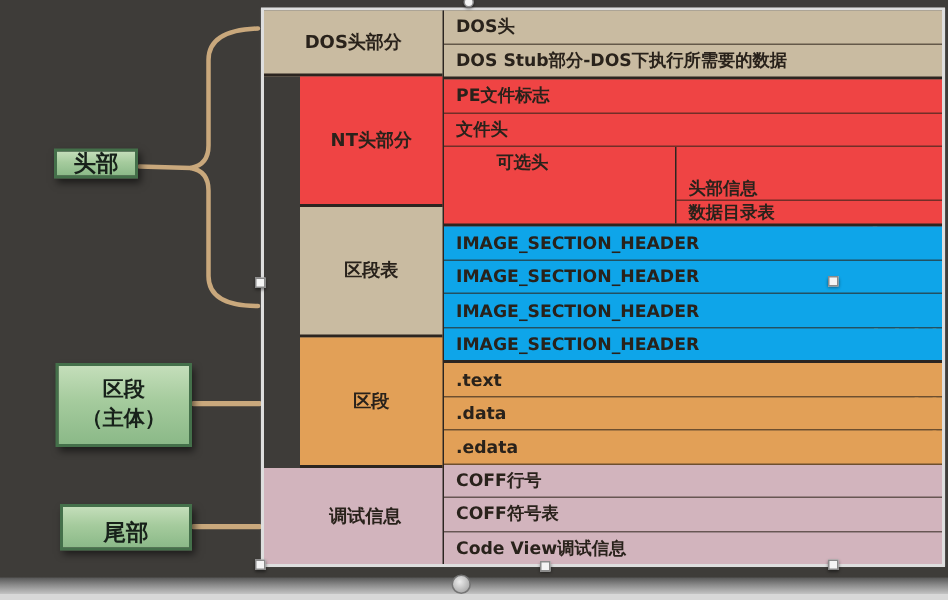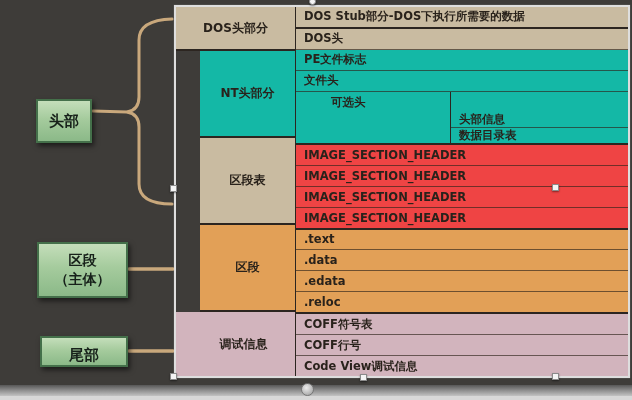--- a/index.html
+++ b/index.html
@@ -7,21 +7,21 @@
   .scene{position:relative;width:632px;height:400px;background:#3e3c39;overflow:hidden;}
 
   
   .overlay{position:absolute;left:0;top:0;width:632px;height:400px;pointer-events:none;}
 
   
   .gbox{position:absolute;display:flex;flex-direction:column;align-items:center;justify-content:center;
         background:linear-gradient(180deg,#c4deba 0%,#a5cb9d 45%,#8bb988 100%);
         border:2px solid #44704a;box-shadow:2px 3px 5px rgba(0,0,0,.55);
         color:#17211a;font-weight:700;box-sizing:border-box;}
-  .gbox-header{left:36px;top:99px;width:56px;height:44px;font-size:15px;}
+  .gbox-header{left:36px;top:99px;width:56px;height:20px;font-size:15px;}
   .gbox-body{left:37px;top:242px;width:91px;height:56px;font-size:14px;line-height:1.35;}
   .gbox-tail{left:40px;top:336px;width:88px;height:31px;font-size:15px;justify-content:flex-end;}
 
   
   .pe-table{position:absolute;left:174px;top:5px;width:456px;height:373px;
             border:2px solid #dedede;box-sizing:border-box;display:flex;
             box-shadow:0 0 1px rgba(255,255,255,.4);}
   .label-col{width:119px;display:flex;flex-direction:column;border-right:1px solid #2c2520;}
   .label-cell{display:flex;align-items:center;justify-content:center;
               font-size:12px;font-weight:700;color:#29221b;border-bottom:2px solid #2c2520;}
@@ -29,22 +29,22 @@
   .lc-2{flex:2;} .lc-3{flex:3;padding-left:16px;} .lc-4{flex:4;margin-left:24px;}
 
   .rows-col{flex:1;display:flex;flex-direction:column;min-width:0;}
   .row{flex:1;display:flex;align-items:center;padding-left:8px;
        font-size:11.5px;font-weight:700;color:#29221b;
        border-bottom:1px solid rgba(46,36,26,.65);white-space:nowrap;overflow:hidden;box-sizing:border-box;}
   .row:last-child{border-bottom:none;}
   .gend{border-bottom:2px solid #2c2520;}
 
   .c-tan{background:#c9bba1;}
-  .c-tan2{background:#ef4444;}
-  .c-purple{background:#14b8a6;}
+  .c-tan2{background:#0ea5e9;}
+  .c-purple{background:#ef4444;}
   .c-orange{background:#e2a057;text-align:right;}
   .c-pink{background:#d2b4bd;}
 
   
   .row-split{flex:2;display:flex;padding:0;border-bottom:2px solid #2c2520;}
   .opt-left{width:128px;display:flex;align-items:flex-start;padding:3px 0 0 8px;
             font-size:11.5px;font-weight:700;color:#29221b;
             border-right:1px solid #2c2520;box-sizing:border-box;margin-left:27px;}
   .opt-right{flex:1;display:flex;flex-direction:column;min-width:0;margin-top:20px;}
   .subrow{flex:1;display:flex;align-items:center;padding-left:8px;
@@ -97,41 +97,40 @@
 
   <div class="pe-table">
     <div class="label-col">
       <div class="label-cell lc-2 c-tan">DOS头部分</div>
       <div class="label-cell lc-4 c-purple">NT头部分</div>
       <div class="label-cell lc-4 c-tan">区段表</div>
       <div class="label-cell lc-4 c-orange">区段</div>
       <div class="label-cell lc-3 c-pink">调试信息</div>
     </div>
     <div class="rows-col">
+      <div class="row c-tan">DOS头</div>
       <div class="row c-tan gend">DOS Stub部分-DOS下执行所需要的数据</div>
-      <div class="row c-tan">DOS头</div>
       <div class="row c-purple">PE文件标志</div>
       <div class="row c-purple">文件头</div>
       <div class="row-split c-purple">
         <div class="opt-left">可选头</div>
         <div class="opt-right">
           <div class="subrow">头部信息</div>
           <div class="subrow">数据目录表</div>
         </div>
       </div>
       <div class="row c-tan2">IMAGE_SECTION_HEADER</div>
       <div class="row c-tan2">IMAGE_SECTION_HEADER</div>
       <div class="row c-tan2">IMAGE_SECTION_HEADER</div>
       <div class="row c-tan2 gend">IMAGE_SECTION_HEADER</div>
       <div class="row c-orange">.text</div>
       <div class="row c-orange">.data</div>
       <div class="row c-orange">.edata</div>
-      <div class="row c-orange gend">.reloc</div>
+      <div class="row c-pink">COFF行号</div>
       <div class="row c-pink">COFF符号表</div>
-      <div class="row c-pink">COFF行号</div>
       <div class="row c-pink">Code View调试信息</div>
     </div>
   </div>
 
   <div class="handle h-round" style="left:309px;top:-2px;"></div>
   <div class="handle" style="left:170px;top:185px;"></div>
   <div class="handle" style="left:552px;top:184px;"></div>
   <div class="handle" style="left:170px;top:373px;"></div>
   <div class="handle" style="left:360px;top:374px;"></div>
   <div class="handle" style="left:552px;top:373px;"></div>

